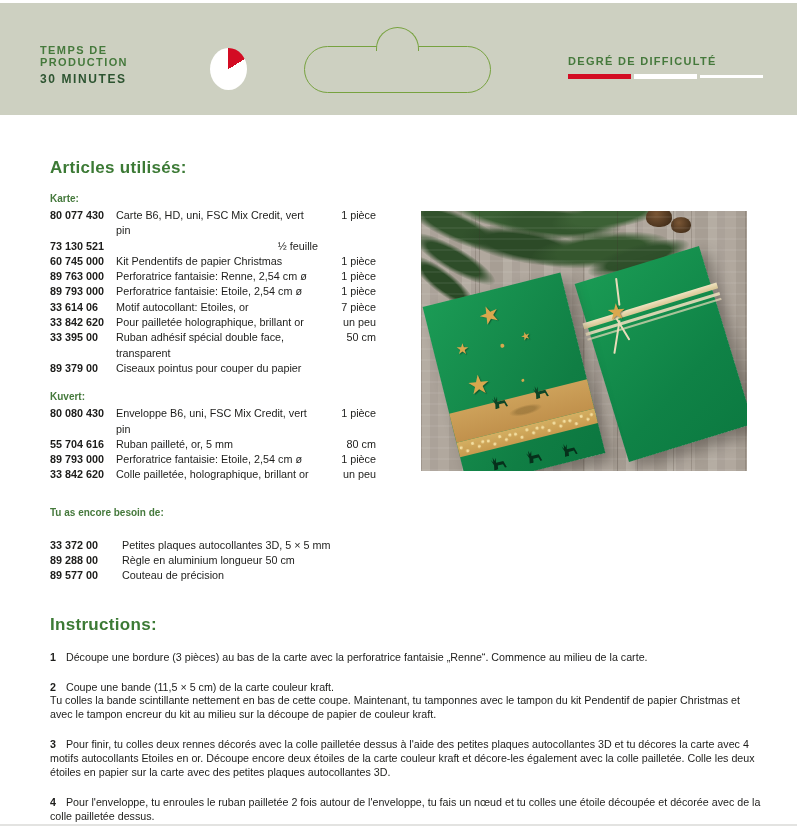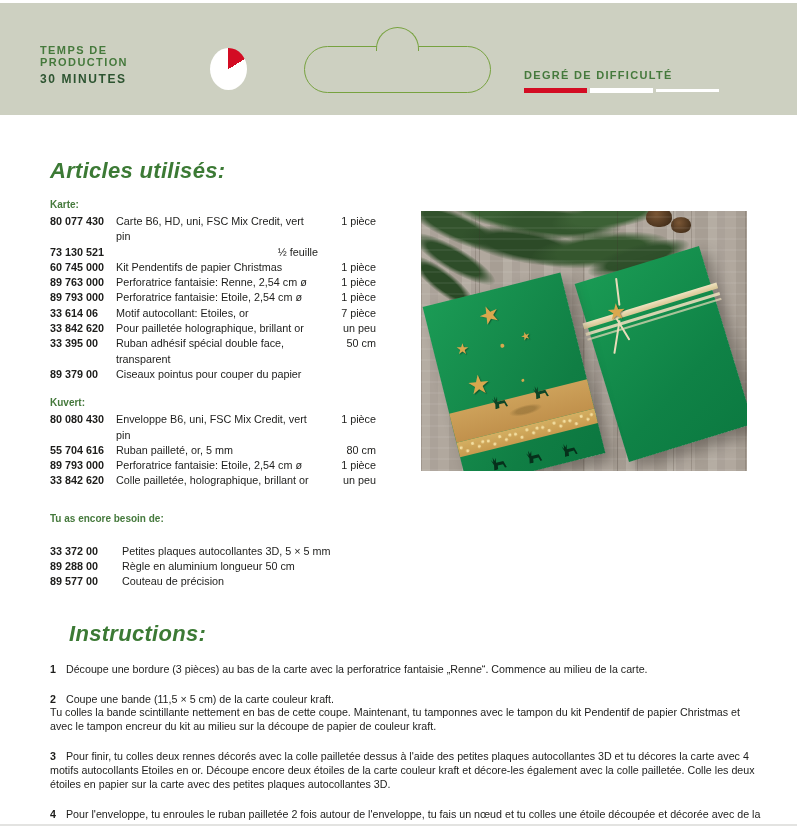--- a/index.html
+++ b/index.html
@@ -18,39 +18,39 @@
   }
   .tag-shape{
     position:absolute;left:304px;top:43px;width:185px;height:45px;
     border:1.6px solid #77a23f;border-radius:24px;
   }
   .tag-bump{
     position:absolute;left:71px;top:-20px;width:41px;height:23px;
     border:1.6px solid #77a23f;border-bottom:none;border-radius:22px 22px 0 0;
     background:#cdd0c1;
   }
-  .diff-block{position:absolute;left:524px;top:52px;width:195px;margin-top:14px;}
+  .diff-block{position:absolute;left:568px;top:52px;width:195px;}
   .diff-label{font-size:11px;font-weight:bold;color:#45793c;letter-spacing:1.3px;}
   .diff-bar{display:flex;gap:3px;margin-top:7px;height:5px;align-items:center;}
   .diff-seg{flex:1;height:5px;background:#ffffff;}
   .diff-seg.filled{background:#d30c23;}
   .diff-seg.last{height:3px;}
   
   .content{position:absolute;left:50px;top:158px;width:714px;}
-  .h-title{font-size:22px;font-weight:bold;color:#3c7a35;letter-spacing:.3px;margin:0;font-style:italic;}
+  .h-title{font-size:17px;font-weight:bold;color:#3c7a35;letter-spacing:.3px;margin:0;}
   .sec-label{font-size:10px;font-weight:bold;color:#45793c;margin-top:15px;margin-bottom:4px;}
   .rows{width:326px;}
   .row{display:grid;grid-template-columns:66px 1fr 58px;font-size:10.8px;line-height:15.3px;}
   .row .num{font-weight:bold;}
   .row .qty{text-align:right;white-space:nowrap;}
   .also{margin-top:24px;}
   .also .rows{width:360px;}
   .also .row{grid-template-columns:72px 1fr 0px;}
   .also .sec-label{margin-bottom:20px;}
-  .instr-title{margin-top:31px;margin-left:19px;}
+  .instr-title{margin-top:31px;}
   .steps{margin-top:16px;width:714px;}
   .step{font-size:10.7px;line-height:13.9px;margin-bottom:16px;}
   .step .snum{font-weight:bold;padding-right:10px;}
   
   .photo{
     position:absolute;left:421px;top:211px;width:326px;height:260px;overflow:hidden;
     background:
       linear-gradient(90deg, rgba(80,70,60,.22) 0 1px, transparent 1px 100%),
       repeating-linear-gradient(90deg,#b5ada3 0 9px,#aba299 9px 17px,#b1a89e 17px 28px,#a79e94 28px 41px),
       #aea59b;

